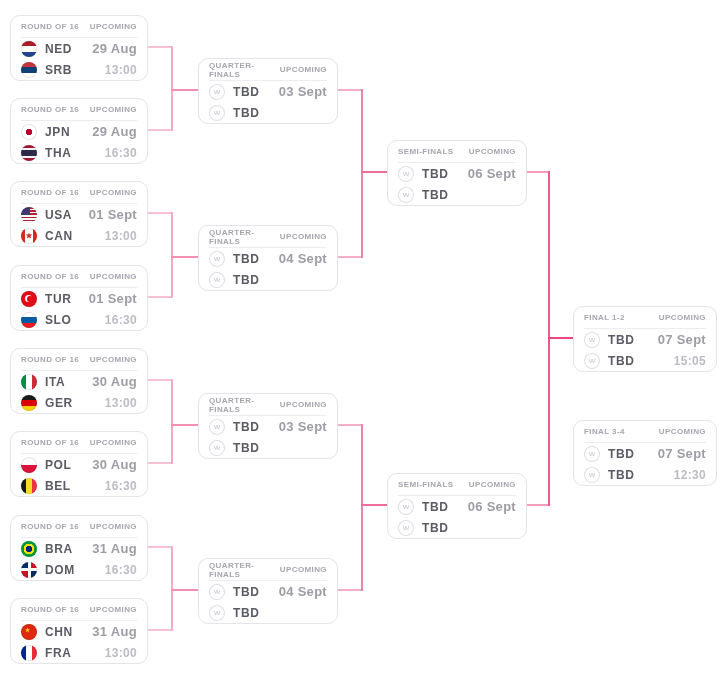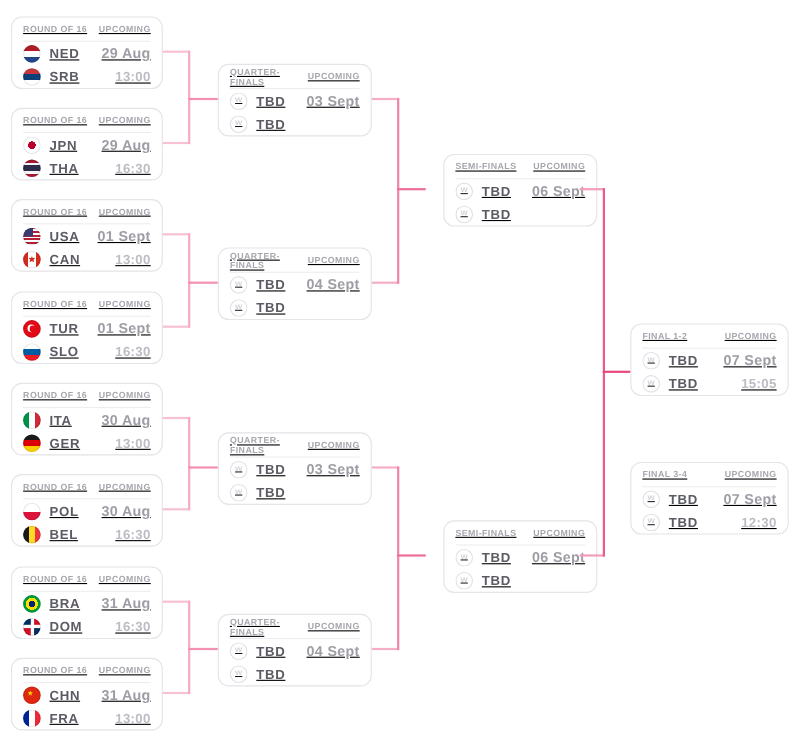--- a/index.html
+++ b/index.html
@@ -1,21 +1,21 @@
 <!DOCTYPE html>
 <html><head>
 <meta charset="utf-8">
 <style>
   html,body{margin:0;padding:0;background:#fff;}
   .bracket{position:relative;width:723px;height:673px;background:#fff;
     font-family:"Liberation Sans", sans-serif;overflow:hidden;}
 
   
   .card{position:absolute;box-sizing:border-box;height:66px;background:#fff;
-    border:1px solid #e4e4e9;border-radius:10px;padding:0 10px;text-decoration:underline;}
+    border:1px solid #e4e4e9;border-radius:10px;padding:0 10px;}
   .card-head{display:flex;justify-content:space-between;align-items:center;
     height:21px;border-bottom:1px solid #ededf1;}
   .round-label,.status-label{font-size:8px;font-weight:700;color:#a6a6ae;
     letter-spacing:.4px;text-transform:uppercase;}
   .team-row{display:flex;align-items:center;height:21px;gap:8px;justify-content:flex-end;}
   .team-code{flex:1;font-size:12px;font-weight:700;color:#5a5b63;letter-spacing:.6px;}
   .match-date{font-size:13px;font-weight:700;color:#9d9da5;letter-spacing:.3px;}
   .match-time{font-size:12px;font-weight:700;color:#bcbcc4;letter-spacing:.3px;}
 
   
@@ -55,21 +55,21 @@
   .seg{position:absolute;}
   .seg.h{height:2px;}
   .seg.v{width:2px;}
   .l1e{background:#f8c0d3;} .l1v{background:#f6aac5;} .l1n{background:#f38fb2;}
   .l2e{background:#f6aec8;} .l2v{background:#f083a9;} .l2n{background:#ed6d9a;}
   .l3e{background:#f49dbb;} .l3v{background:#eb5a8b;} .l3n{background:#e8477c;}
 
   
   .r16{left:10px;width:138px;}
   .qf{left:198px;width:140px;}
-  .sf{left:387px;width:140px;margin-left:16px;}
+  .sf{left:387px;width:140px;}
   .fin{left:573px;width:144px;}
 </style>
 </head>
 <body>
 
 <div class="bracket">
 
   <div class="card r16" style="top:15px">
     <div class="card-head">
       <span class="round-label">ROUND OF 16</span>
@@ -325,21 +325,21 @@
     </div>
     <div class="team-row">
       <span class="flag" data-country="tbd">
           <i class="tbd-glyph">W</i>
         </span>
       <span class="team-code">TBD</span>
       <span class="match-time"></span>
     </div>
   </div>
 
-  <div class="card fin" style="top:294px">
+  <div class="card fin" style="top:306px">
     <div class="card-head">
       <span class="round-label">FINAL 1-2</span>
       <span class="status-label">UPCOMING</span>
     </div>
     <div class="team-row">
       <span class="flag" data-country="tbd">
           <i class="tbd-glyph">W</i>
         </span>
       <span class="team-code">TBD</span>
       <span class="match-date">07 Sept</span>

